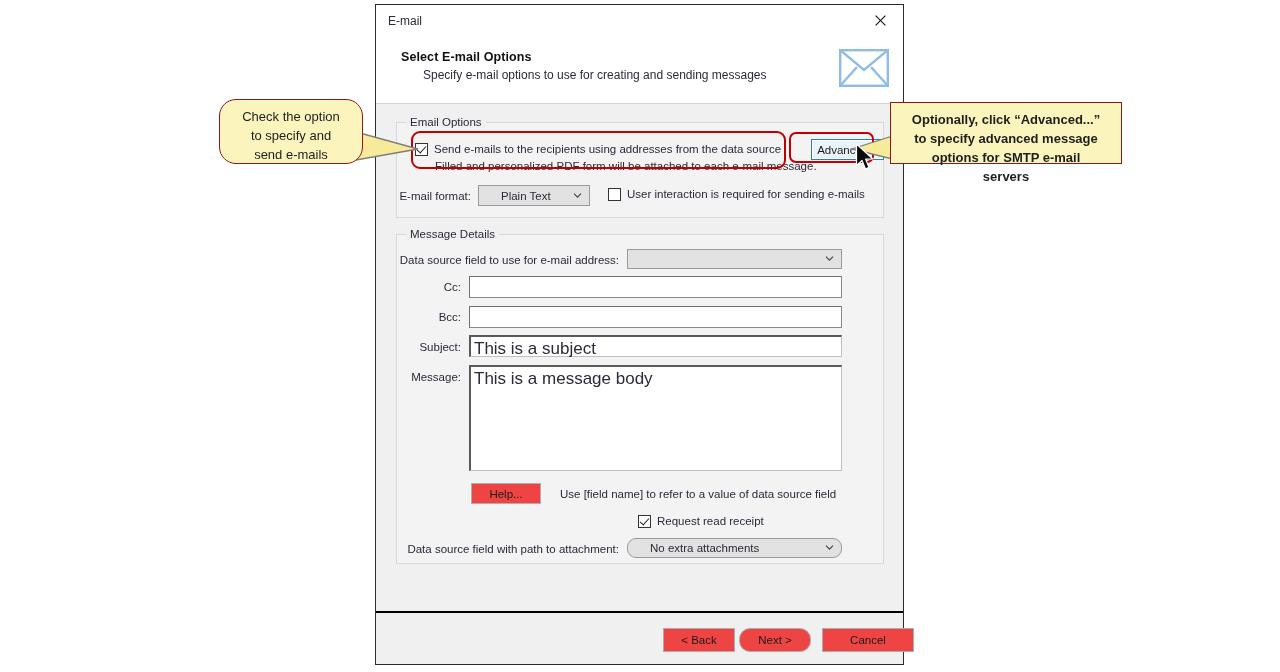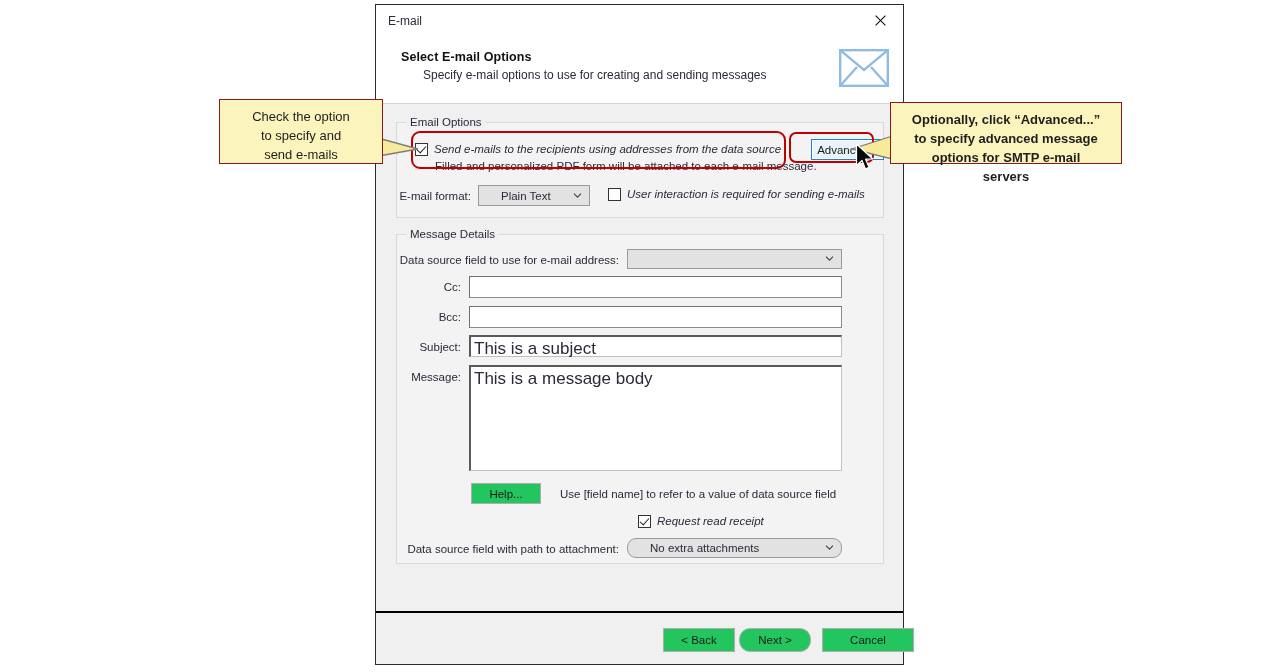--- a/index.html
+++ b/index.html
@@ -153,21 +153,20 @@
     font-size: 11.5px;
     color: #2a2a3a;
     white-space: nowrap;
     text-align: right;
   }
 
   .checkbox-row {
     position: absolute;
     display: flex;
     align-items: center;
-    font-style: italic;
   }
   .cbox {
     width: 13px;
     height: 13px;
     border: 1px solid #333;
     background: #fff;
     box-sizing: border-box;
     position: relative;
     flex: 0 0 auto;
     margin-top: 1px;
@@ -227,21 +226,21 @@
     position: absolute;
     right: 7px;
     top: 50%;
     transform: translateY(-60%);
     width: 9px;
     height: 9px;
   }
 
   .btn {
     position: absolute;
-    background: #22c55e;
+    background: #ef4444;
     border: 1px solid #adadad;
     box-sizing: border-box;
     font-family: "Liberation Sans", sans-serif;
     font-size: 11.5px;
     color: #1b1b1b;
     display: flex;
     align-items: center;
     justify-content: center;
     cursor: default;
   }
@@ -399,21 +398,21 @@
     <div class="btn" style="left:446px; top:15px; width:92px; height:24px;">Cancel</div>
   </div>
 </div>
 
 <div class="red-ring" style="left:411px; top:131px; width:375px; height:38px;"></div>
 <div class="red-ring" style="left:789px; top:132px; width:85px; height:31px; border-radius:7px;"></div>
 
 <svg class="tail" style="left:356px; top:130px;" width="64" height="42" viewBox="0 0 64 42">
   <path d="M0 2 L62 19 L0 30 Z" fill="#f7ea9a" stroke="#7d7d7d" stroke-width="1.3"></path>
 </svg>
-<div class="callout" style="left:219px; top:99px; width:164px; height:65px;">
+<div class="callout" style="left:219px; top:99px; width:144px; height:65px;border-radius:17px;">
   <div>Check the option</div>
   <div>to specify and</div>
   <div>send e-mails</div>
 </div>
 
 <svg class="tail" style="left:850px; top:129px;" width="60" height="46" viewBox="0 0 60 46">
   <path d="M58 2 L2 20 L58 34 Z" fill="#f7ea9a" stroke="#7d7d7d" stroke-width="1.3"></path>
 </svg>
 <div class="callout" style="left:890px; top:102px; width:232px; height:62px;font-weight:bold;">
   <div>Optionally, click “Advanced...”</div>

